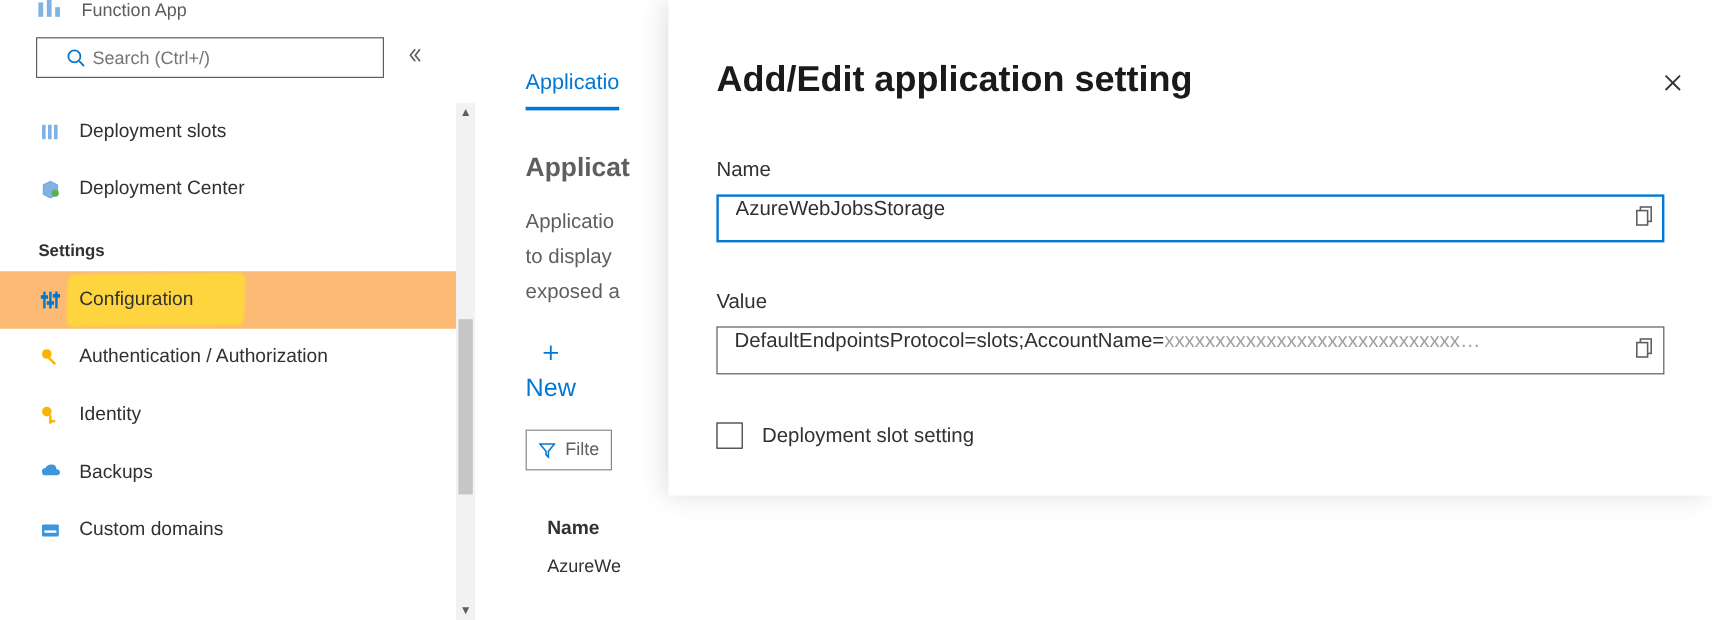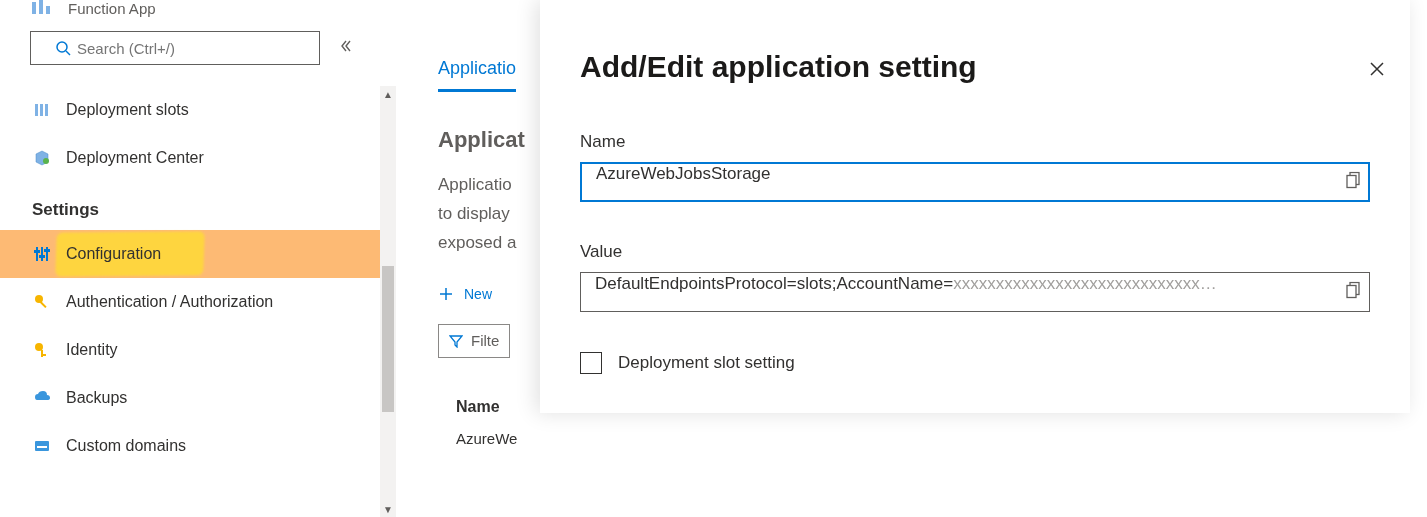--- a/index.html
+++ b/index.html
@@ -121,21 +121,21 @@
     left:56px; right:176px; top:2px; bottom:2px;
     background: rgba(255, 235, 20, 0.55);
     border-radius: 6px;
     z-index:0;
     filter: blur(1px);
     transform: skew(-2deg, -0.5deg);
   }
   .highlight-mark > * { position:relative; z-index:1; }
 
   .section-heading {
-    font-size:17px;
+    font-size:14px;
     font-weight:600;
     padding: 18px 14px 10px 32px;
     color:#323130;
   }
 
   
   .main {
     position:absolute;
     left:396px; top:0;
     width: 1031px;
@@ -162,43 +162,44 @@
   .section-desc {
     font-size:17px;
     color:#605e5c;
     line-height:1.7;
     margin-bottom:28px;
     max-width:110px;
     overflow:hidden;
   }
   .new-btn {
     display:inline-flex;align-items:center;gap:10px;
-    color:#0078d4;font-size:14px;cursor:pointer;
+    color:#0078d4;font-size:21px;cursor:pointer;
     margin-bottom:22px;
+    flex-direction:column;
   }
   .filter-box {
     display:inline-flex;align-items:center;gap:8px;
     border:1px solid #8a8886;
     height:34px;padding:0 10px;
     color:#605e5c;font-size:15px;
     margin-bottom:30px;
   }
   .col-header {
     font-size:16px;font-weight:600;color:#323130;
     padding:10px 0 14px 18px;
   }
   .row-val {
     font-size:15px;color:#323130;
     padding-left:18px;
   }
 
   
   .panel {
     position:absolute;
-    right:17px; top:0;
+    right:0; top:0;
     width: 870px;
     height:413px;
     background:#fff;
     box-shadow: -4px 0 20px rgba(0,0,0,0.12);
     padding: 50px 40px 0 40px;
   }
   .panel-close {
     position:absolute;
     right:24px; top:60px;
     cursor:pointer;

